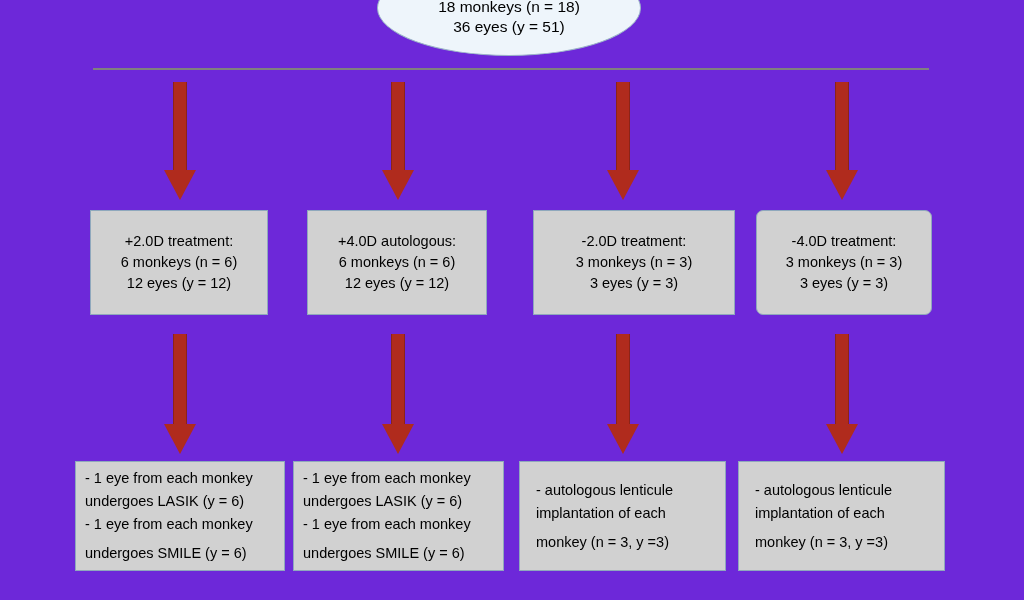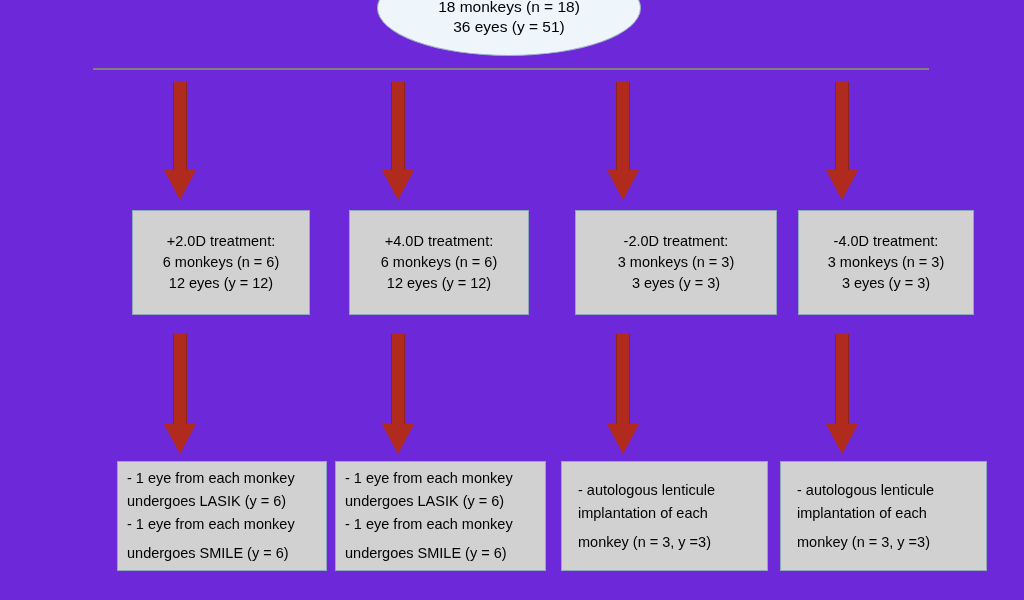--- a/index.html
+++ b/index.html
@@ -85,21 +85,20 @@
   
   .box {
     position: absolute;
     background: #d1d1d1;
     border: 1px solid #8fa8bc;
     box-sizing: border-box;
     display: flex;
     flex-direction: column;
     justify-content: center;
     color: #000000;
-    margin-left: 42px;
   }
   .box.centered .line { text-align: center; }
   .box.left .line { text-align: left; }
 
   .box-row1 .line {
     font-size: 14.5px;
     line-height: 21px;
     white-space: nowrap;
   }
   .box-row2 {
@@ -143,32 +142,32 @@
     <div class="head" style="top:88px;"></div>
   </div>
 
   <div class="box box-row1 centered" style="left:90px; top:210px; width:178px; height:105px;">
     <div class="line">+2.0D treatment:</div>
     <div class="line">6 monkeys (n = 6)</div>
     <div class="line">12 eyes (y = 12)</div>
   </div>
 
   <div class="box box-row1 centered" style="left:307px; top:210px; width:180px; height:105px;">
-    <div class="line">+4.0D treatment:</div>
+    <div class="line">+4.0D autologous:</div>
     <div class="line">6 monkeys (n = 6)</div>
     <div class="line">12 eyes (y = 12)</div>
   </div>
 
   <div class="box box-row1 centered" style="left:533px; top:210px; width:202px; height:105px;">
     <div class="line">-2.0D treatment:</div>
     <div class="line">3 monkeys (n = 3)</div>
     <div class="line">3 eyes (y = 3)</div>
   </div>
 
-  <div class="box box-row1 centered" style="left:756px; top:210px; width:176px; height:105px;">
+  <div class="box box-row1 centered" style="left:756px; top:210px; width:176px; height:105px;border-radius:7px;">
     <div class="line">-4.0D treatment:</div>
     <div class="line">3 monkeys (n = 3)</div>
     <div class="line">3 eyes (y = 3)</div>
   </div>
 
   <div class="arrow" style="left:164px; top:334px; height:120px;">
     <div class="shaft" style="height:90px;"></div>
     <div class="head" style="top:90px;"></div>
   </div>
   <div class="arrow" style="left:382px; top:334px; height:120px;">

